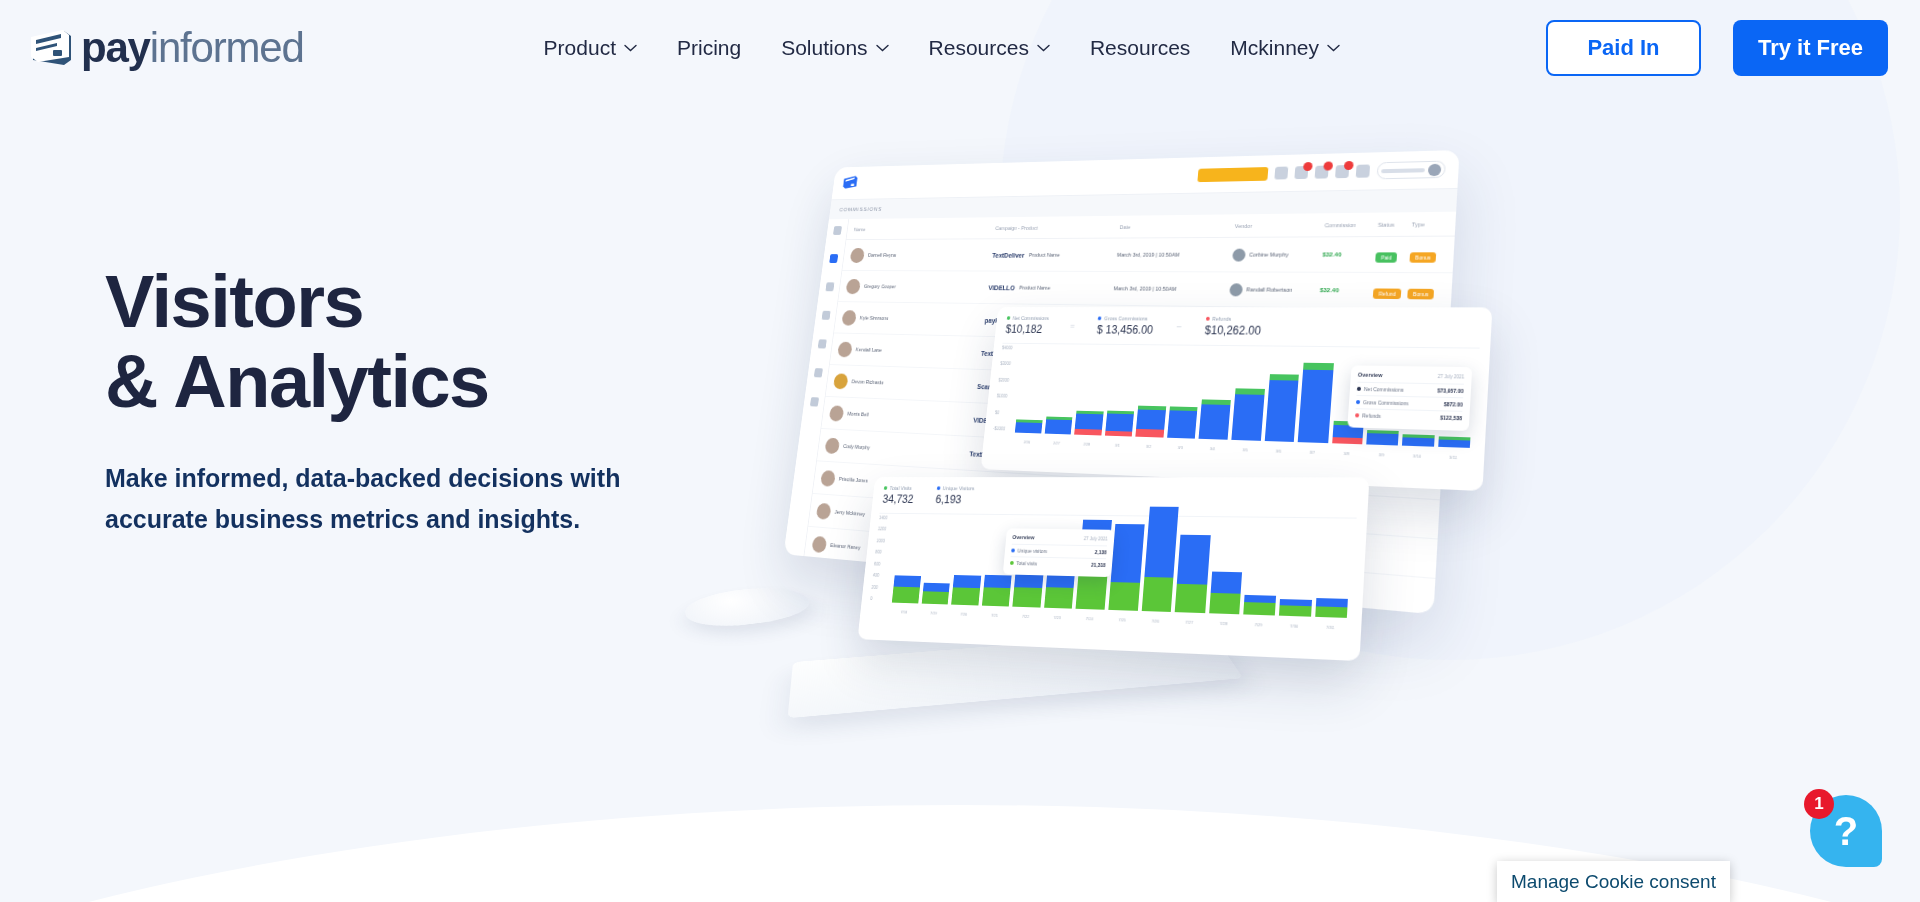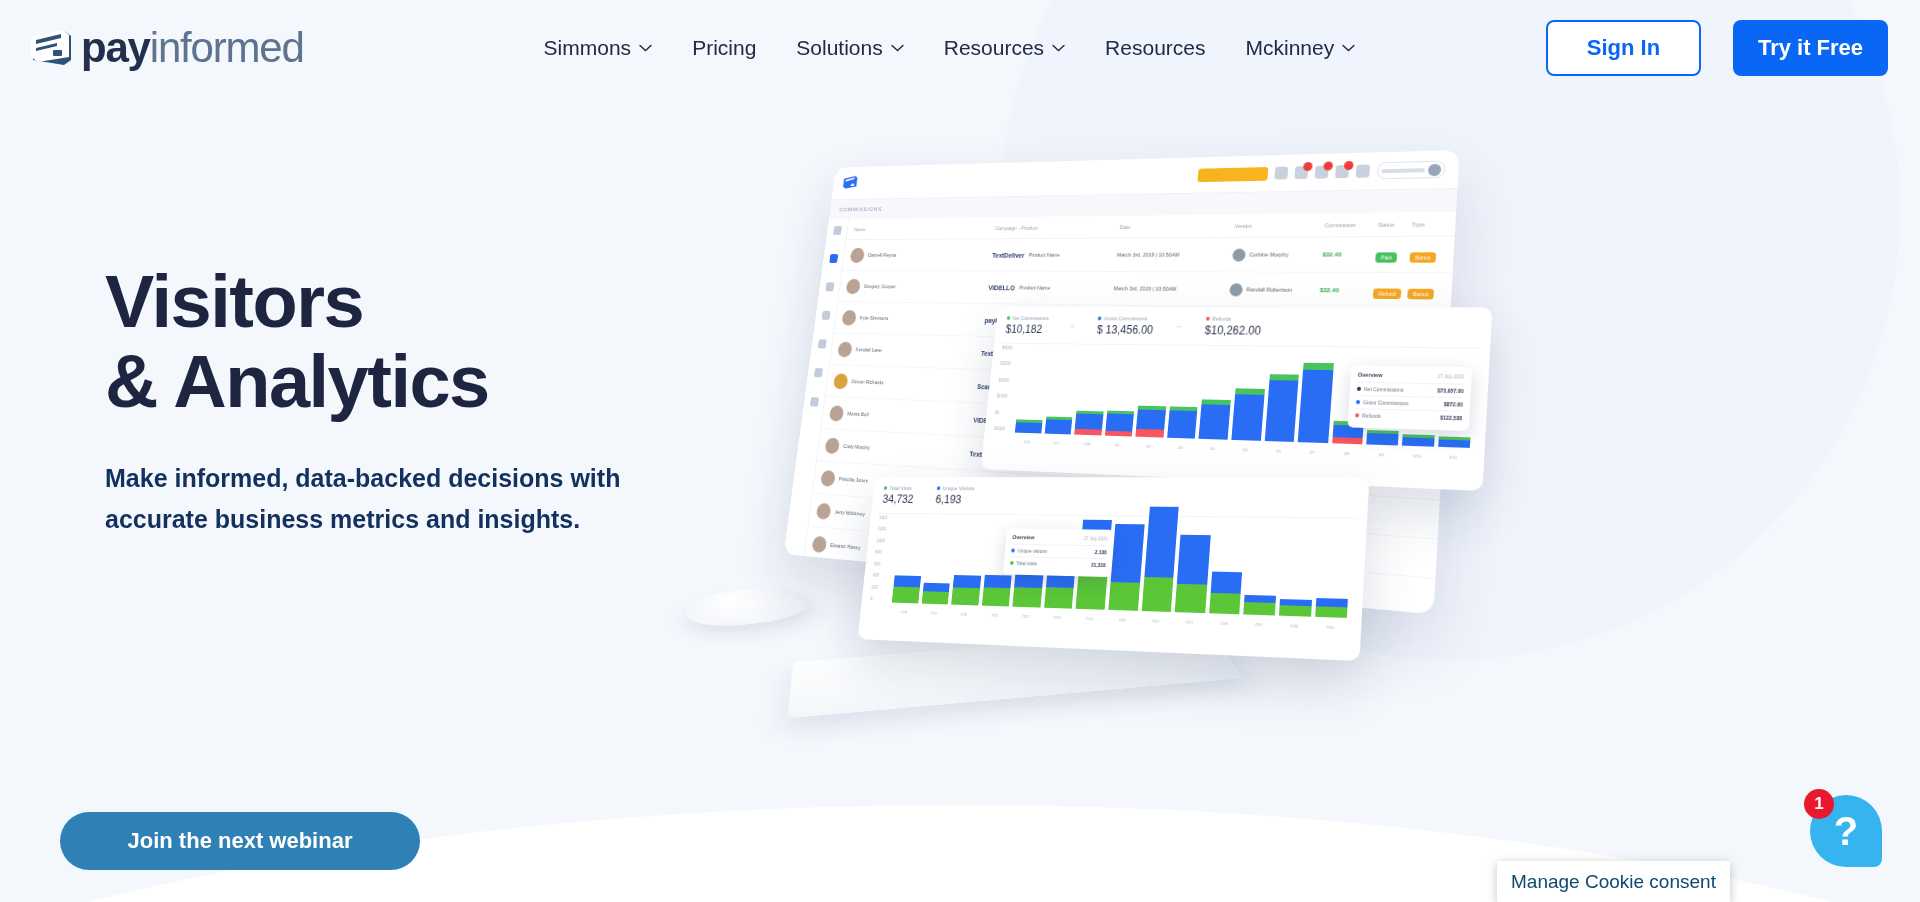--- a/index.html
+++ b/index.html
@@ -191,21 +191,21 @@
         <path d="M6 19 L27 14 L27 17 L6 22 Z" fill="#2f5378"></path>
         <rect x="23" y="21" width="9" height="6" rx="1" fill="#2f5378"></rect>
       </svg>
       <div class="logo-text">
         <span class="b">pay</span><span class="l">informed</span>
       </div>
     </div>
 
     <div class="nav">
       <div class="nav-item">
-        <span>Simmons</span>
+        <span>Product</span>
         <svg class="chev" viewBox="0 0 13 8">
             <path d="M1 1.5 L6.5 6.5 L12 1.5" stroke="#222a44" stroke-width="1.4" fill="none" stroke-linecap="round"></path>
           </svg>
       </div>
       <div class="nav-item">
         <span>Pricing</span>
       </div>
       <div class="nav-item">
         <span>Solutions</span>
         <svg class="chev" viewBox="0 0 13 8">
@@ -223,34 +223,33 @@
       </div>
       <div class="nav-item">
         <span>Mckinney</span>
         <svg class="chev" viewBox="0 0 13 8">
             <path d="M1 1.5 L6.5 6.5 L12 1.5" stroke="#222a44" stroke-width="1.4" fill="none" stroke-linecap="round"></path>
           </svg>
       </div>
     </div>
 
     <div class="actions">
-      <div class="btn-signin">Sign In</div>
+      <div class="btn-signin">Paid In</div>
       <div class="btn-try">Try it Free</div>
     </div>
   </div>
 
   <div class="hero-copy">
     <div class="hero-title">
       <div>Visitors</div>
       <div>&amp; Analytics</div>
     </div>
     <div class="hero-sub">Make informed, data-backed decisions with accurate business metrics and insights.</div>
   </div>
 
-  <div class="btn-webinar">Join the next webinar</div>
 
   <div class="mockup">
 
     <div class="mouse"></div>
     <div class="keyboard"></div>
 
     <div class="monitor">
       <div class="mon-top">
         <svg class="mon-logo" viewBox="0 0 44 38">
           <path d="M1 8 L33 1 L39 6 L39 28 L8 33 L1 28 Z" fill="#2a6df5"></path>

